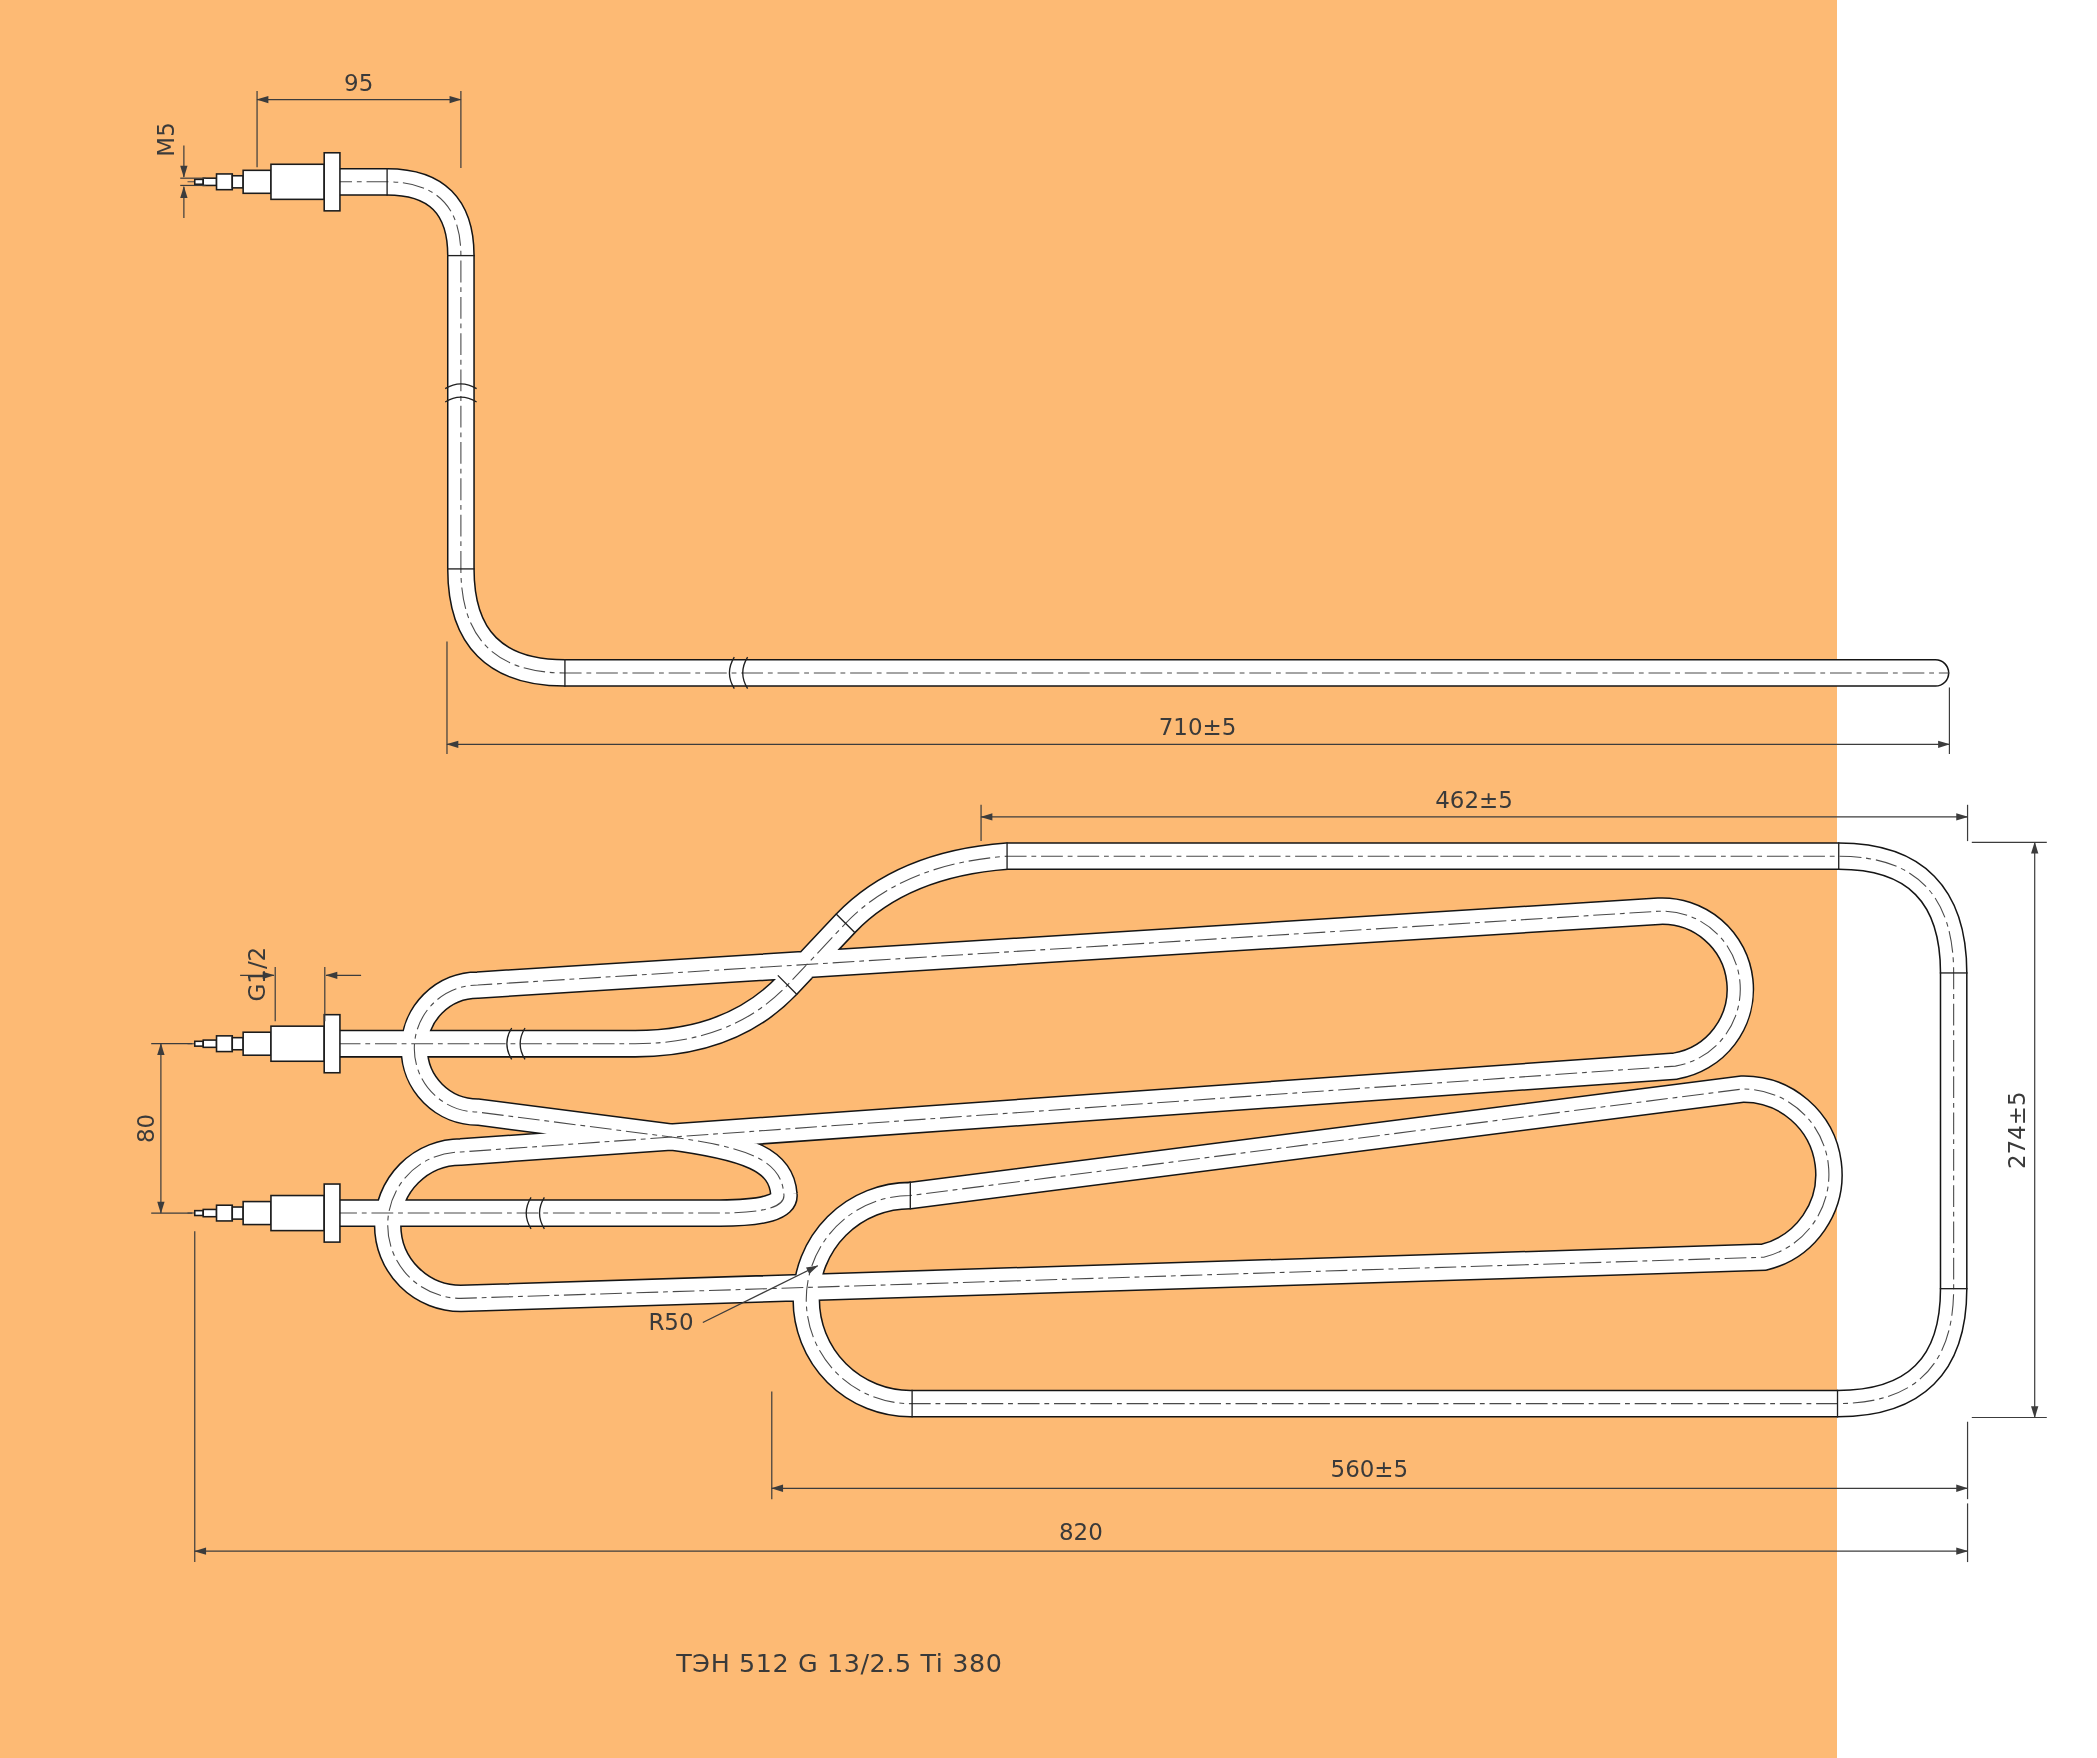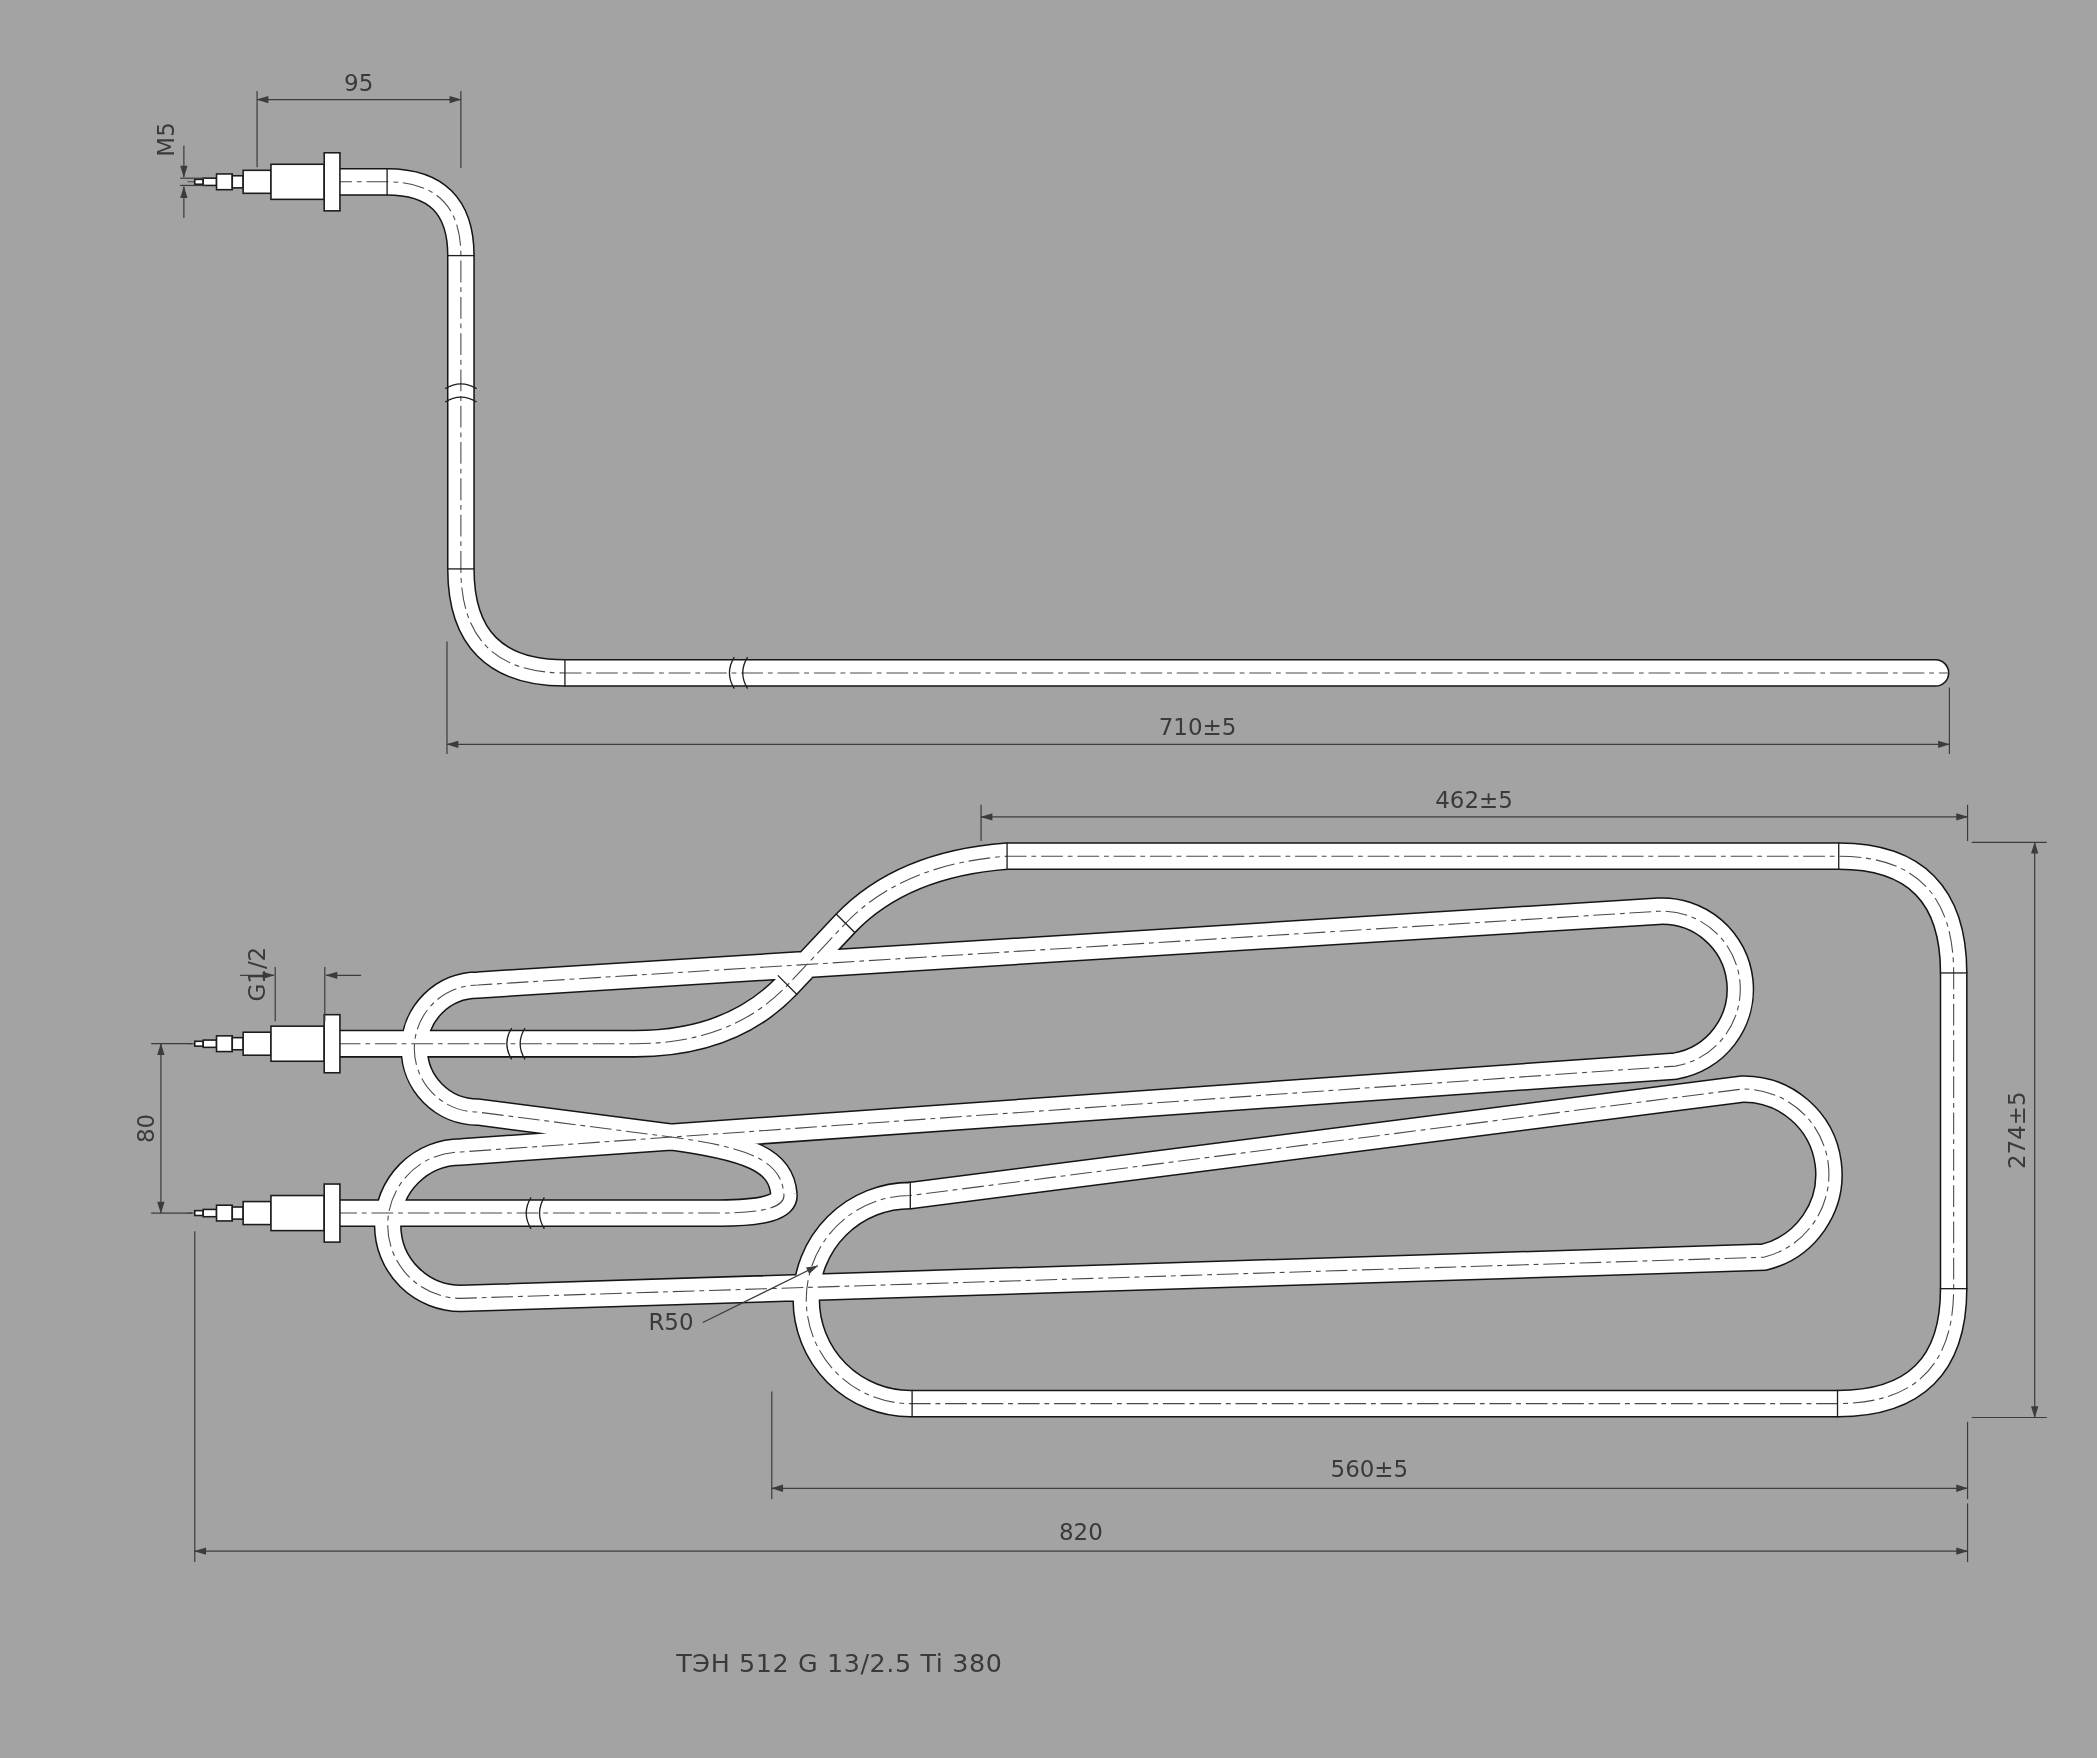--- a/index.html
+++ b/index.html
@@ -1,16 +1,16 @@
 <!DOCTYPE html>
 <html style="font-size:9.7px"><head>
 <meta charset="utf-8">
 <style>
   html,body{margin:0;padding:0;background:#ffffff;}
-  .sheet{width:2097px;height:1759px;background:#a3a3a3;position:relative;font-family:"DejaVu Sans",sans-serif;}
+  .sheet{width:1837px;height:1759px;background:#fdba74;position:relative;font-family:"DejaVu Sans",sans-serif;}
   svg{display:block;}
   .tube-out{stroke:#151515;stroke-width:46;fill:none;}
   .tube-in{stroke:#ffffff;stroke-width:41;fill:none;}
   .cl{stroke:#4a4a4a;stroke-width:1.8;fill:none;stroke-dasharray:36 8 8 8;}
   .ext,.dim,.ldr{stroke:#3c3c3c;stroke-width:2;fill:none;}
   .brk{stroke:#202020;stroke-width:2.2;fill:none;}
   .tick{stroke:#202020;stroke-width:2.2;}
   .hw{fill:#ffffff;stroke:#1c1c1c;stroke-width:2.6;}
   text{fill:#3a3a3a;font-size:38px;font-family:"DejaVu Sans",sans-serif;}
   .title-text{font-size:42px;letter-spacing:1px;}

